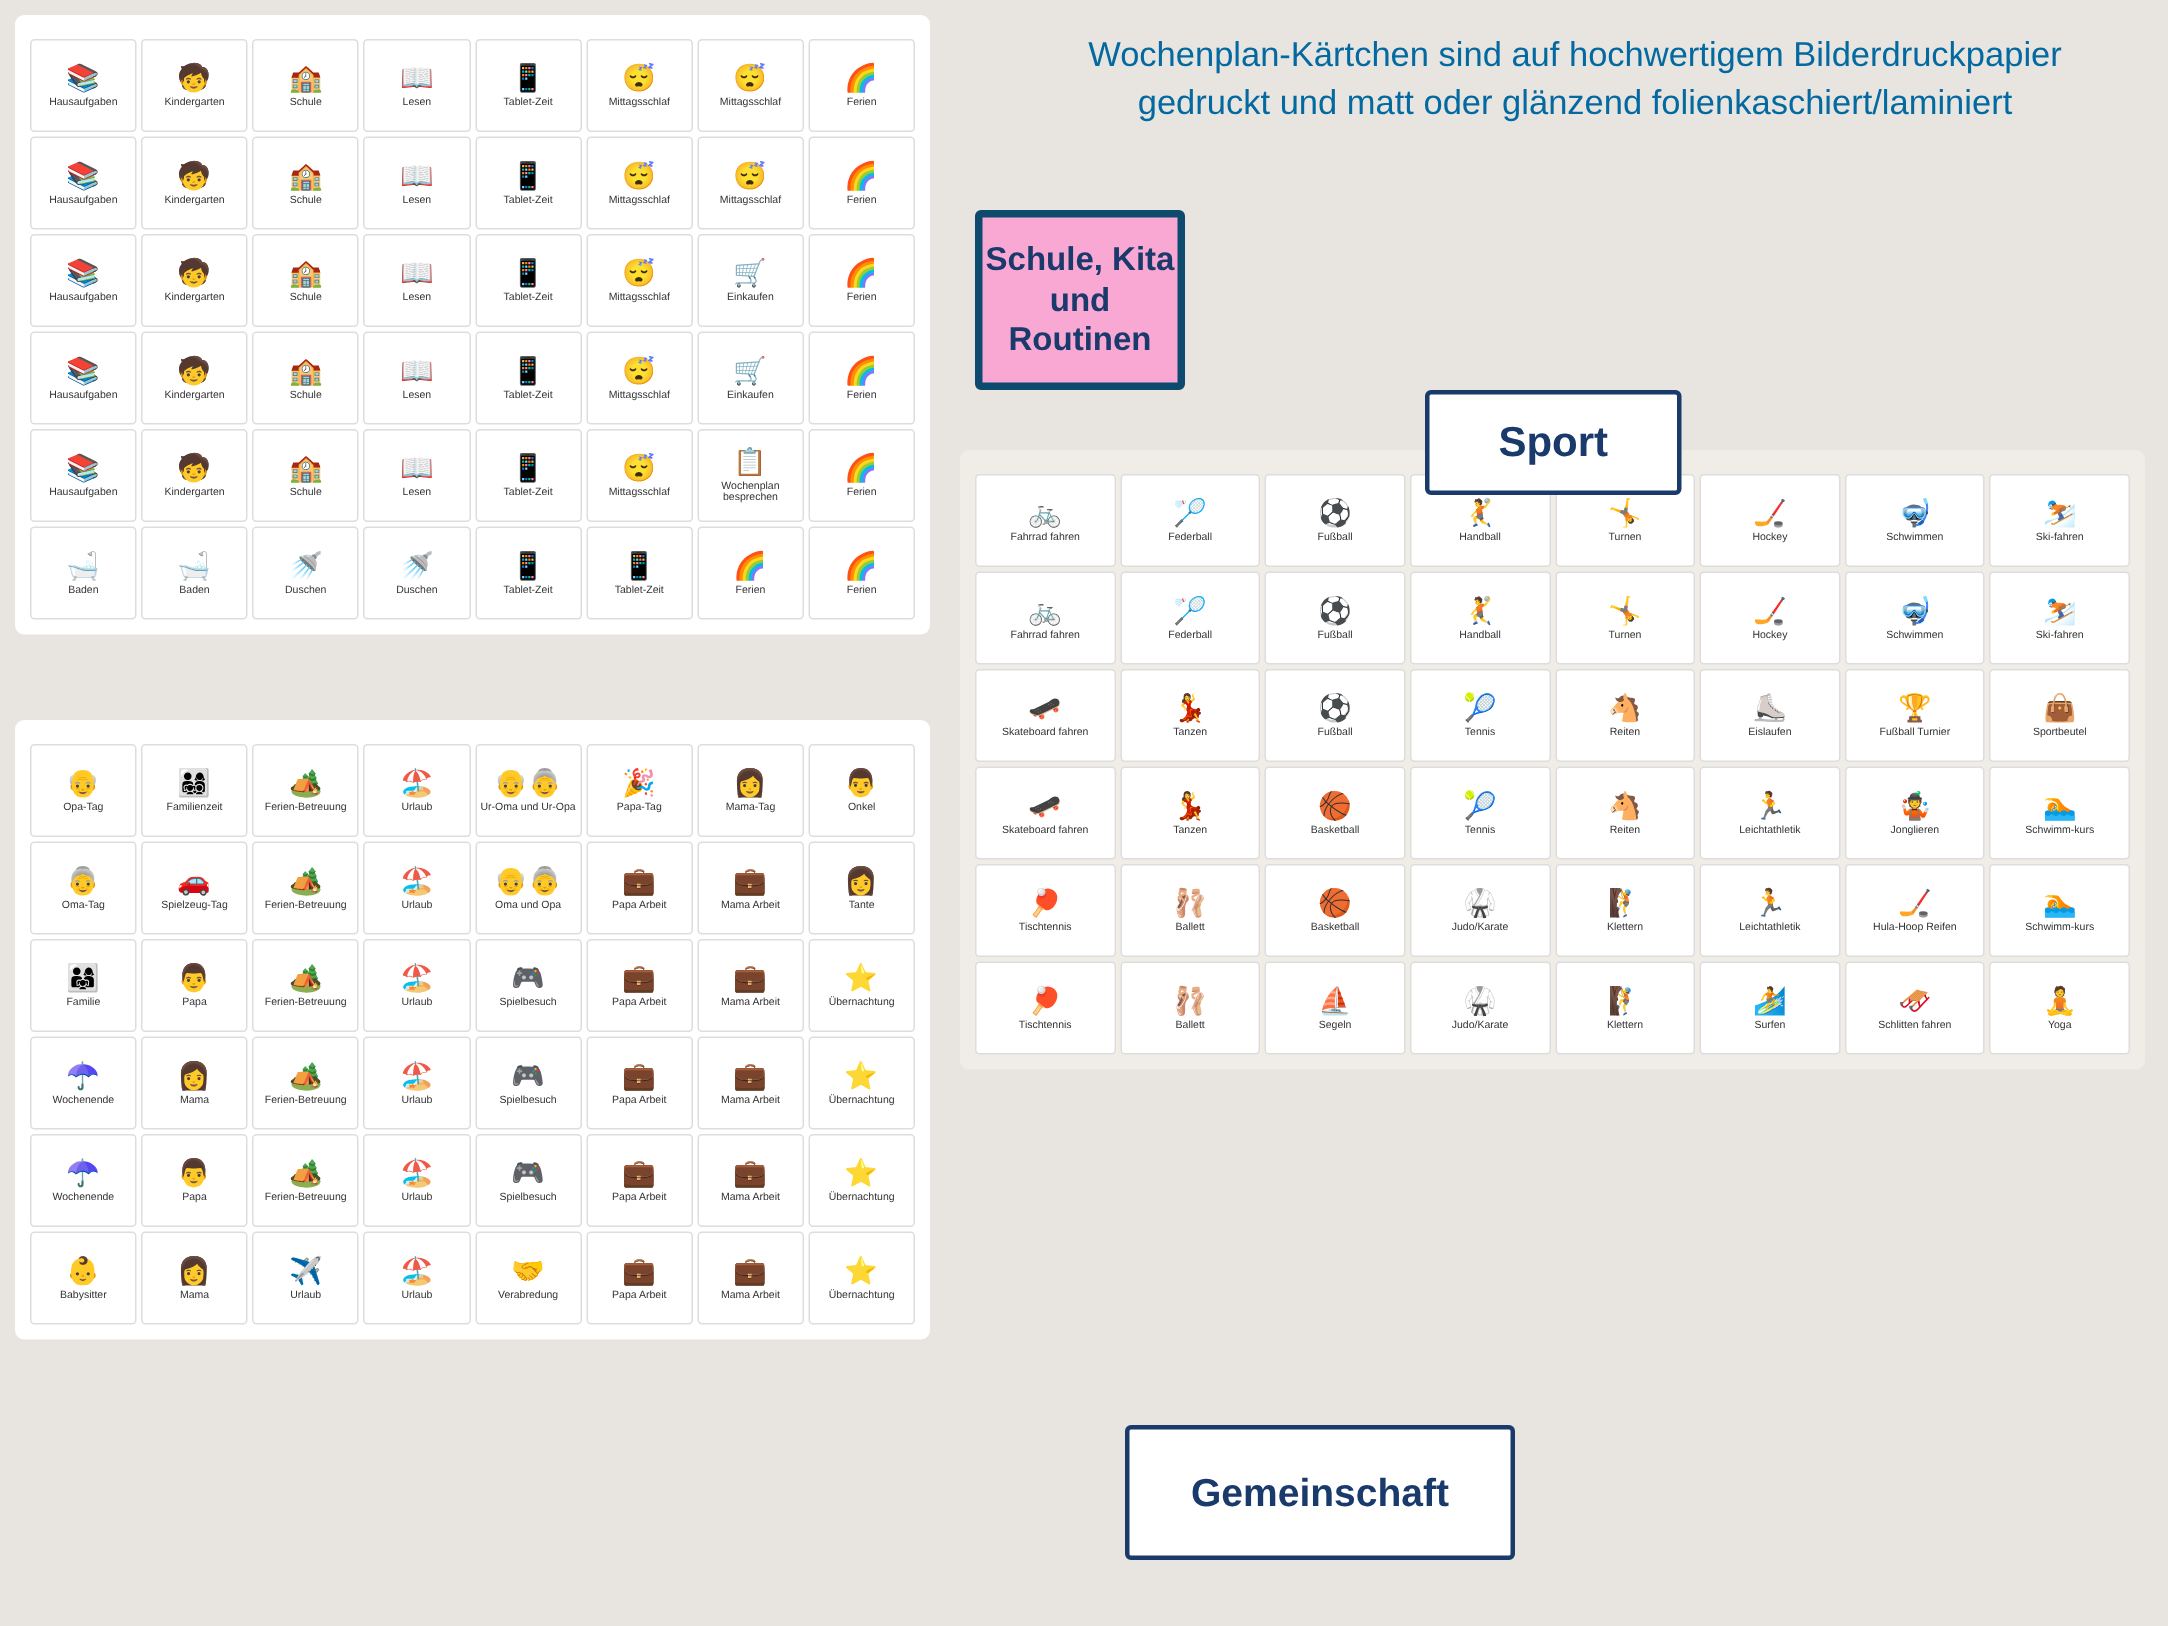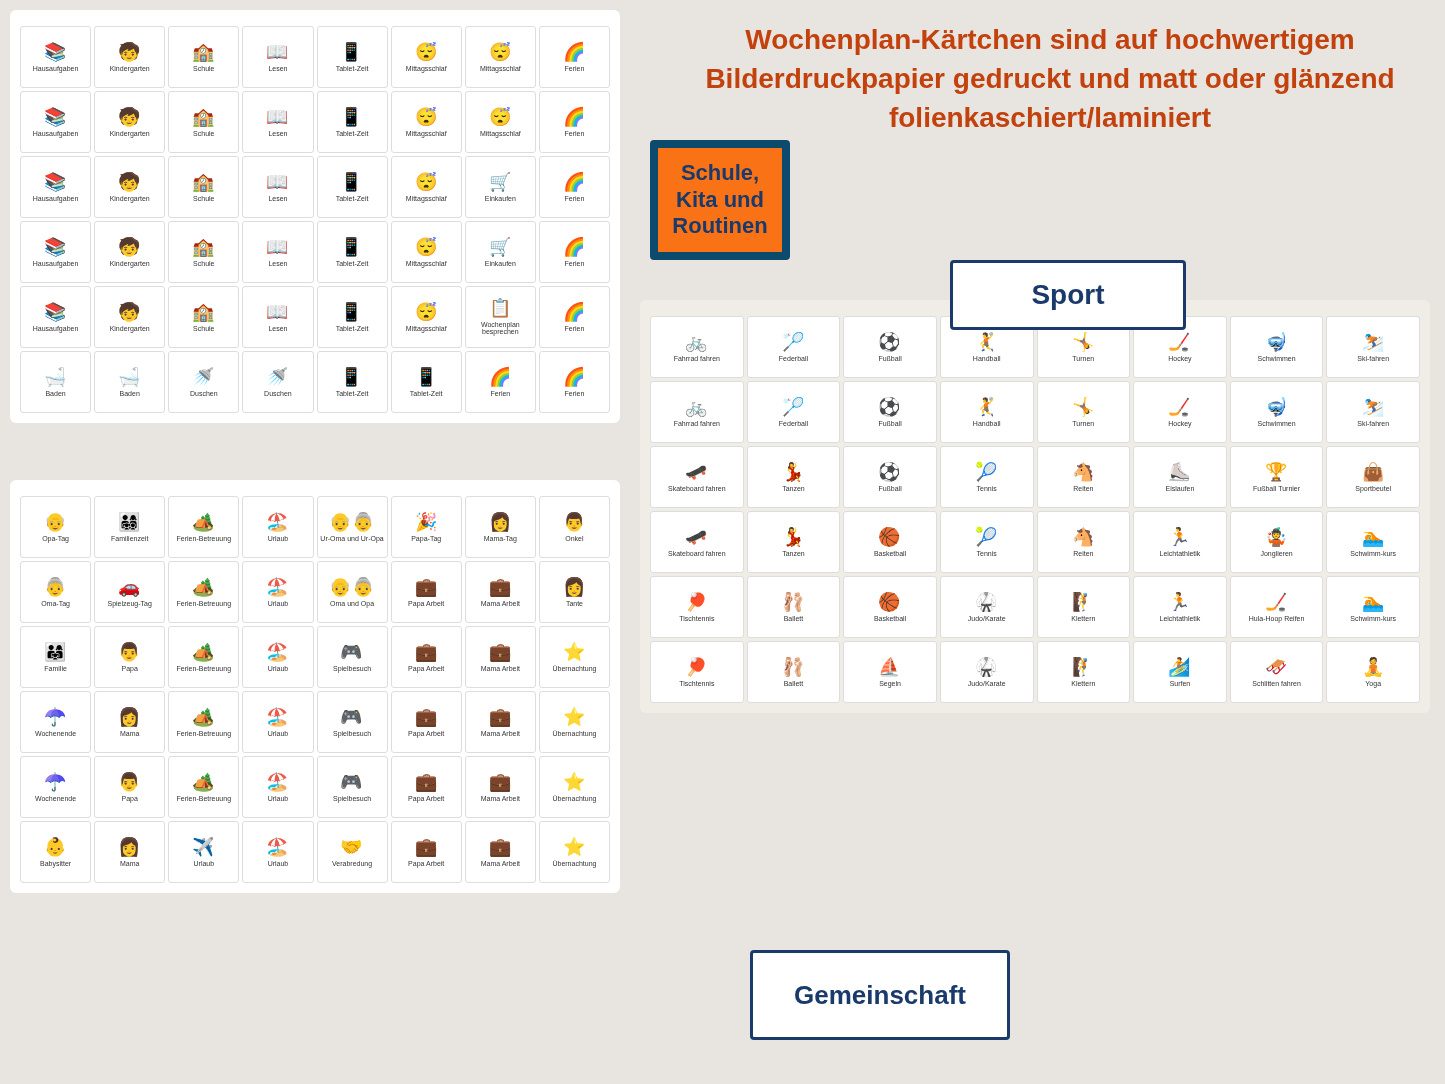--- a/index.html
+++ b/index.html
@@ -42,22 +42,22 @@
       width: 740px;
       text-align: center;
     }
 
     .schule-badge {
       position: absolute;
       top: 140px;
       left: 650px;
       width: 140px;
       height: 120px;
-      border: 8px solid #0c4a6e;
-      background: #f97316;
+      border: 5px solid #0c4a6e;
+      background: #f9a8d4;
       display: flex;
       align-items: center;
       justify-content: center;
       text-align: center;
       border-radius: 4px;
     }
 
     
     .panel-sport {
       position: absolute;
@@ -67,21 +67,21 @@
       background: #f0ece6;
       border-radius: 6px;
       padding: 10px;
     }
 
     
     .sport-badge {
       position: absolute;
       top: 260px;
       left: 950px;
-      width: 236px;
+      width: 171px;
       height: 70px;
       border: 3px solid #1a3a6b;
       background: white;
       display: flex;
       align-items: center;
       justify-content: center;
       border-radius: 4px;
       z-index: 10;
     }
 
@@ -129,23 +129,23 @@
       align-items: center;
       justify-content: center;
       padding: 3px 2px 2px;
       min-height: 62px;
     }
 
     .card-sm .card-icon { font-size: 18px; }
     .card-sm .card-label { font-size: 7px; }
 
     .big-text {
-      font-size: 28px;
-      font-weight: bold;
-      color: #c2410c;
+      font-size: 23px;
+      font-weight: normal;
+      color: #0369a1;
       line-height: 1.4;
     }
 
     .badge-text {
       font-size: 22px;
       font-weight: bold;
       color: #1a3a6b;
       text-align: center;
       line-height: 1.2;
     }

